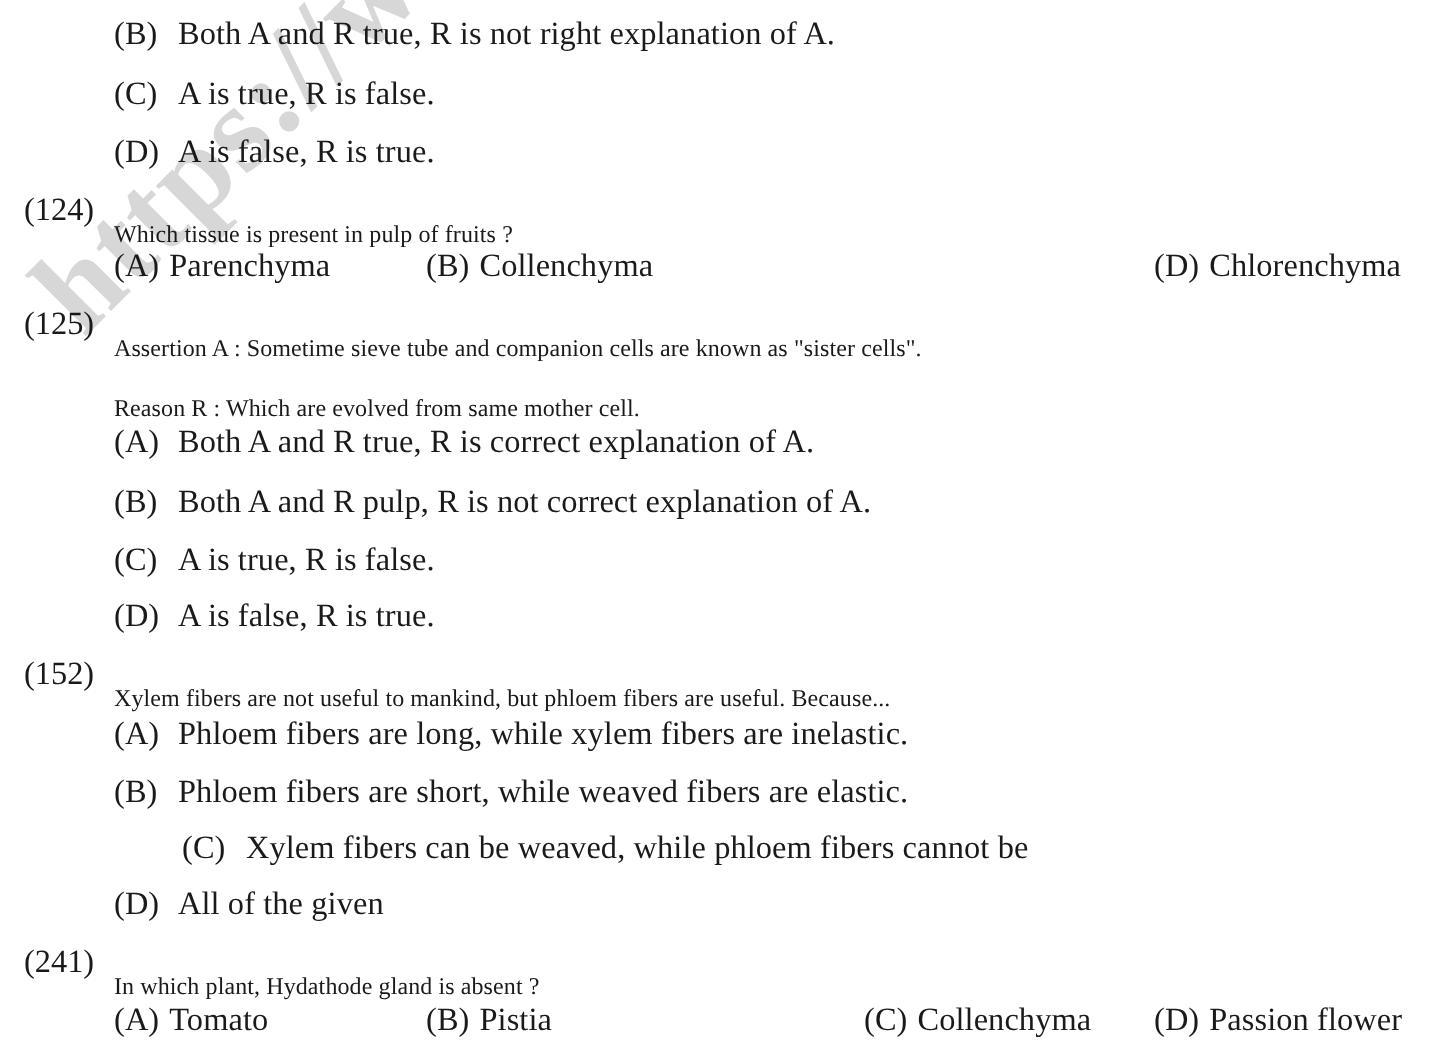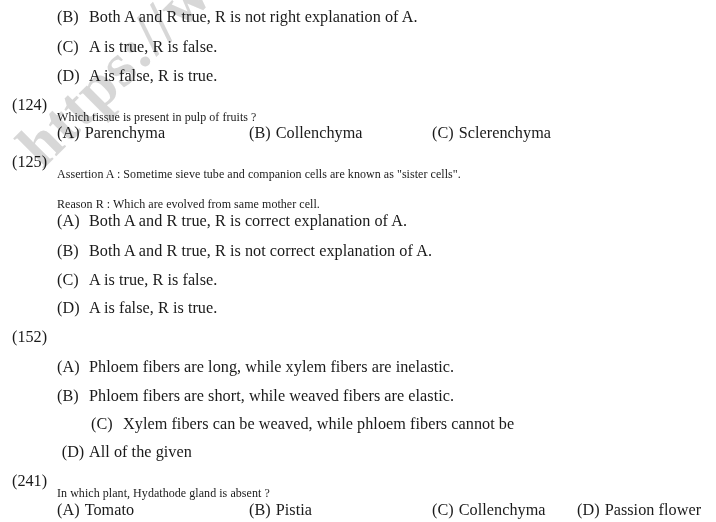--- a/index.html
+++ b/index.html
@@ -93,21 +93,21 @@
     width: 32px;
   }
 
   
   .opt-col {
     position: absolute;
     font-size: 16.2px;
     letter-spacing: 0.05px;
   }
   .opt-col.c0 { left: 57px; }
-  .opt-col.c1 { left: 213px; margin-left: 36px; }
+  .opt-col.c1 { left: 213px; }
   .opt-col.c2 { left: 432px; }
   .opt-col.c3 { left: 577px; }
   .opt-col .lbl {
     display: inline-block;
     margin-right: 5px;
   }
 </style>
 </head>
 <body>
 
@@ -125,54 +125,55 @@
       <div class="line" style="top: 61px;">
         <span class="opt-wide"><span class="lbl">(D)</span><span>A is false, R is true.</span></span>
       </div>
       <div class="line" style="top: 90px;">
         <span class="qnum">(124)</span>
         <span class="qtext">Which tissue is present in pulp of fruits ?</span>
       </div>
       <div class="line" style="top: 118px;">
         <span class="opt-col c0"><span class="lbl">(A)</span><span>Parenchyma</span></span>
         <span class="opt-col c1"><span class="lbl">(B)</span><span>Collenchyma</span></span>
-        <span class="opt-col c2"><span class="lbl">(C)</span><span>Sclerenchyma</span></span>
+        <span class="opt-col c3"><span class="lbl">(D)</span><span>Chlorenchyma</span></span>
       </div>
       <div class="line" style="top: 147px;">
         <span class="qnum">(125)</span>
         <span class="qtext">Assertion A : Sometime sieve tube and companion cells are known as "sister cells".</span>
       </div>
       <div class="line" style="top: 177px;">
         <span class="qtext">Reason R : Which are evolved from same mother cell.</span>
       </div>
       <div class="line" style="top: 206px;">
         <span class="opt-wide"><span class="lbl">(A)</span><span>Both A and R true, R is correct explanation of A.</span></span>
       </div>
       <div class="line" style="top: 236px;">
-        <span class="opt-wide"><span class="lbl">(B)</span><span>Both A and R true, R is not correct explanation of A.</span></span>
+        <span class="opt-wide"><span class="lbl">(B)</span><span>Both A and R pulp, R is not correct explanation of A.</span></span>
       </div>
       <div class="line" style="top: 265px;">
         <span class="opt-wide"><span class="lbl">(C)</span><span>A is true, R is false.</span></span>
       </div>
       <div class="line" style="top: 293px;">
         <span class="opt-wide"><span class="lbl">(D)</span><span>A is false, R is true.</span></span>
       </div>
       <div class="line" style="top: 322px;">
         <span class="qnum">(152)</span>
+        <span class="qtext">Xylem fibers are not useful to mankind, but phloem fibers are useful. Because...</span>
       </div>
       <div class="line" style="top: 352px;">
         <span class="opt-wide"><span class="lbl">(A)</span><span>Phloem fibers are long, while xylem fibers are inelastic.</span></span>
       </div>
       <div class="line" style="top: 381px;">
         <span class="opt-wide"><span class="lbl">(B)</span><span>Phloem fibers are short, while weaved fibers are elastic.</span></span>
       </div>
       <div class="line" style="top: 409px; margin-left: 34px;">
         <span class="opt-wide"><span class="lbl">(C)</span><span>Xylem fibers can be weaved, while phloem fibers cannot be</span></span>
       </div>
-      <div class="line" style="top: 437px; text-align: center;">
+      <div class="line" style="top: 437px;">
         <span class="opt-wide"><span class="lbl">(D)</span><span>All of the given</span></span>
       </div>
       <div class="line" style="top: 466px;">
         <span class="qnum">(241)</span>
         <span class="qtext">In which plant, Hydathode gland is absent ?</span>
       </div>
       <div class="line" style="top: 495px;">
         <span class="opt-col c0"><span class="lbl">(A)</span><span>Tomato</span></span>
         <span class="opt-col c1"><span class="lbl">(B)</span><span>Pistia</span></span>
         <span class="opt-col c2"><span class="lbl">(C)</span><span>Collenchyma</span></span>

